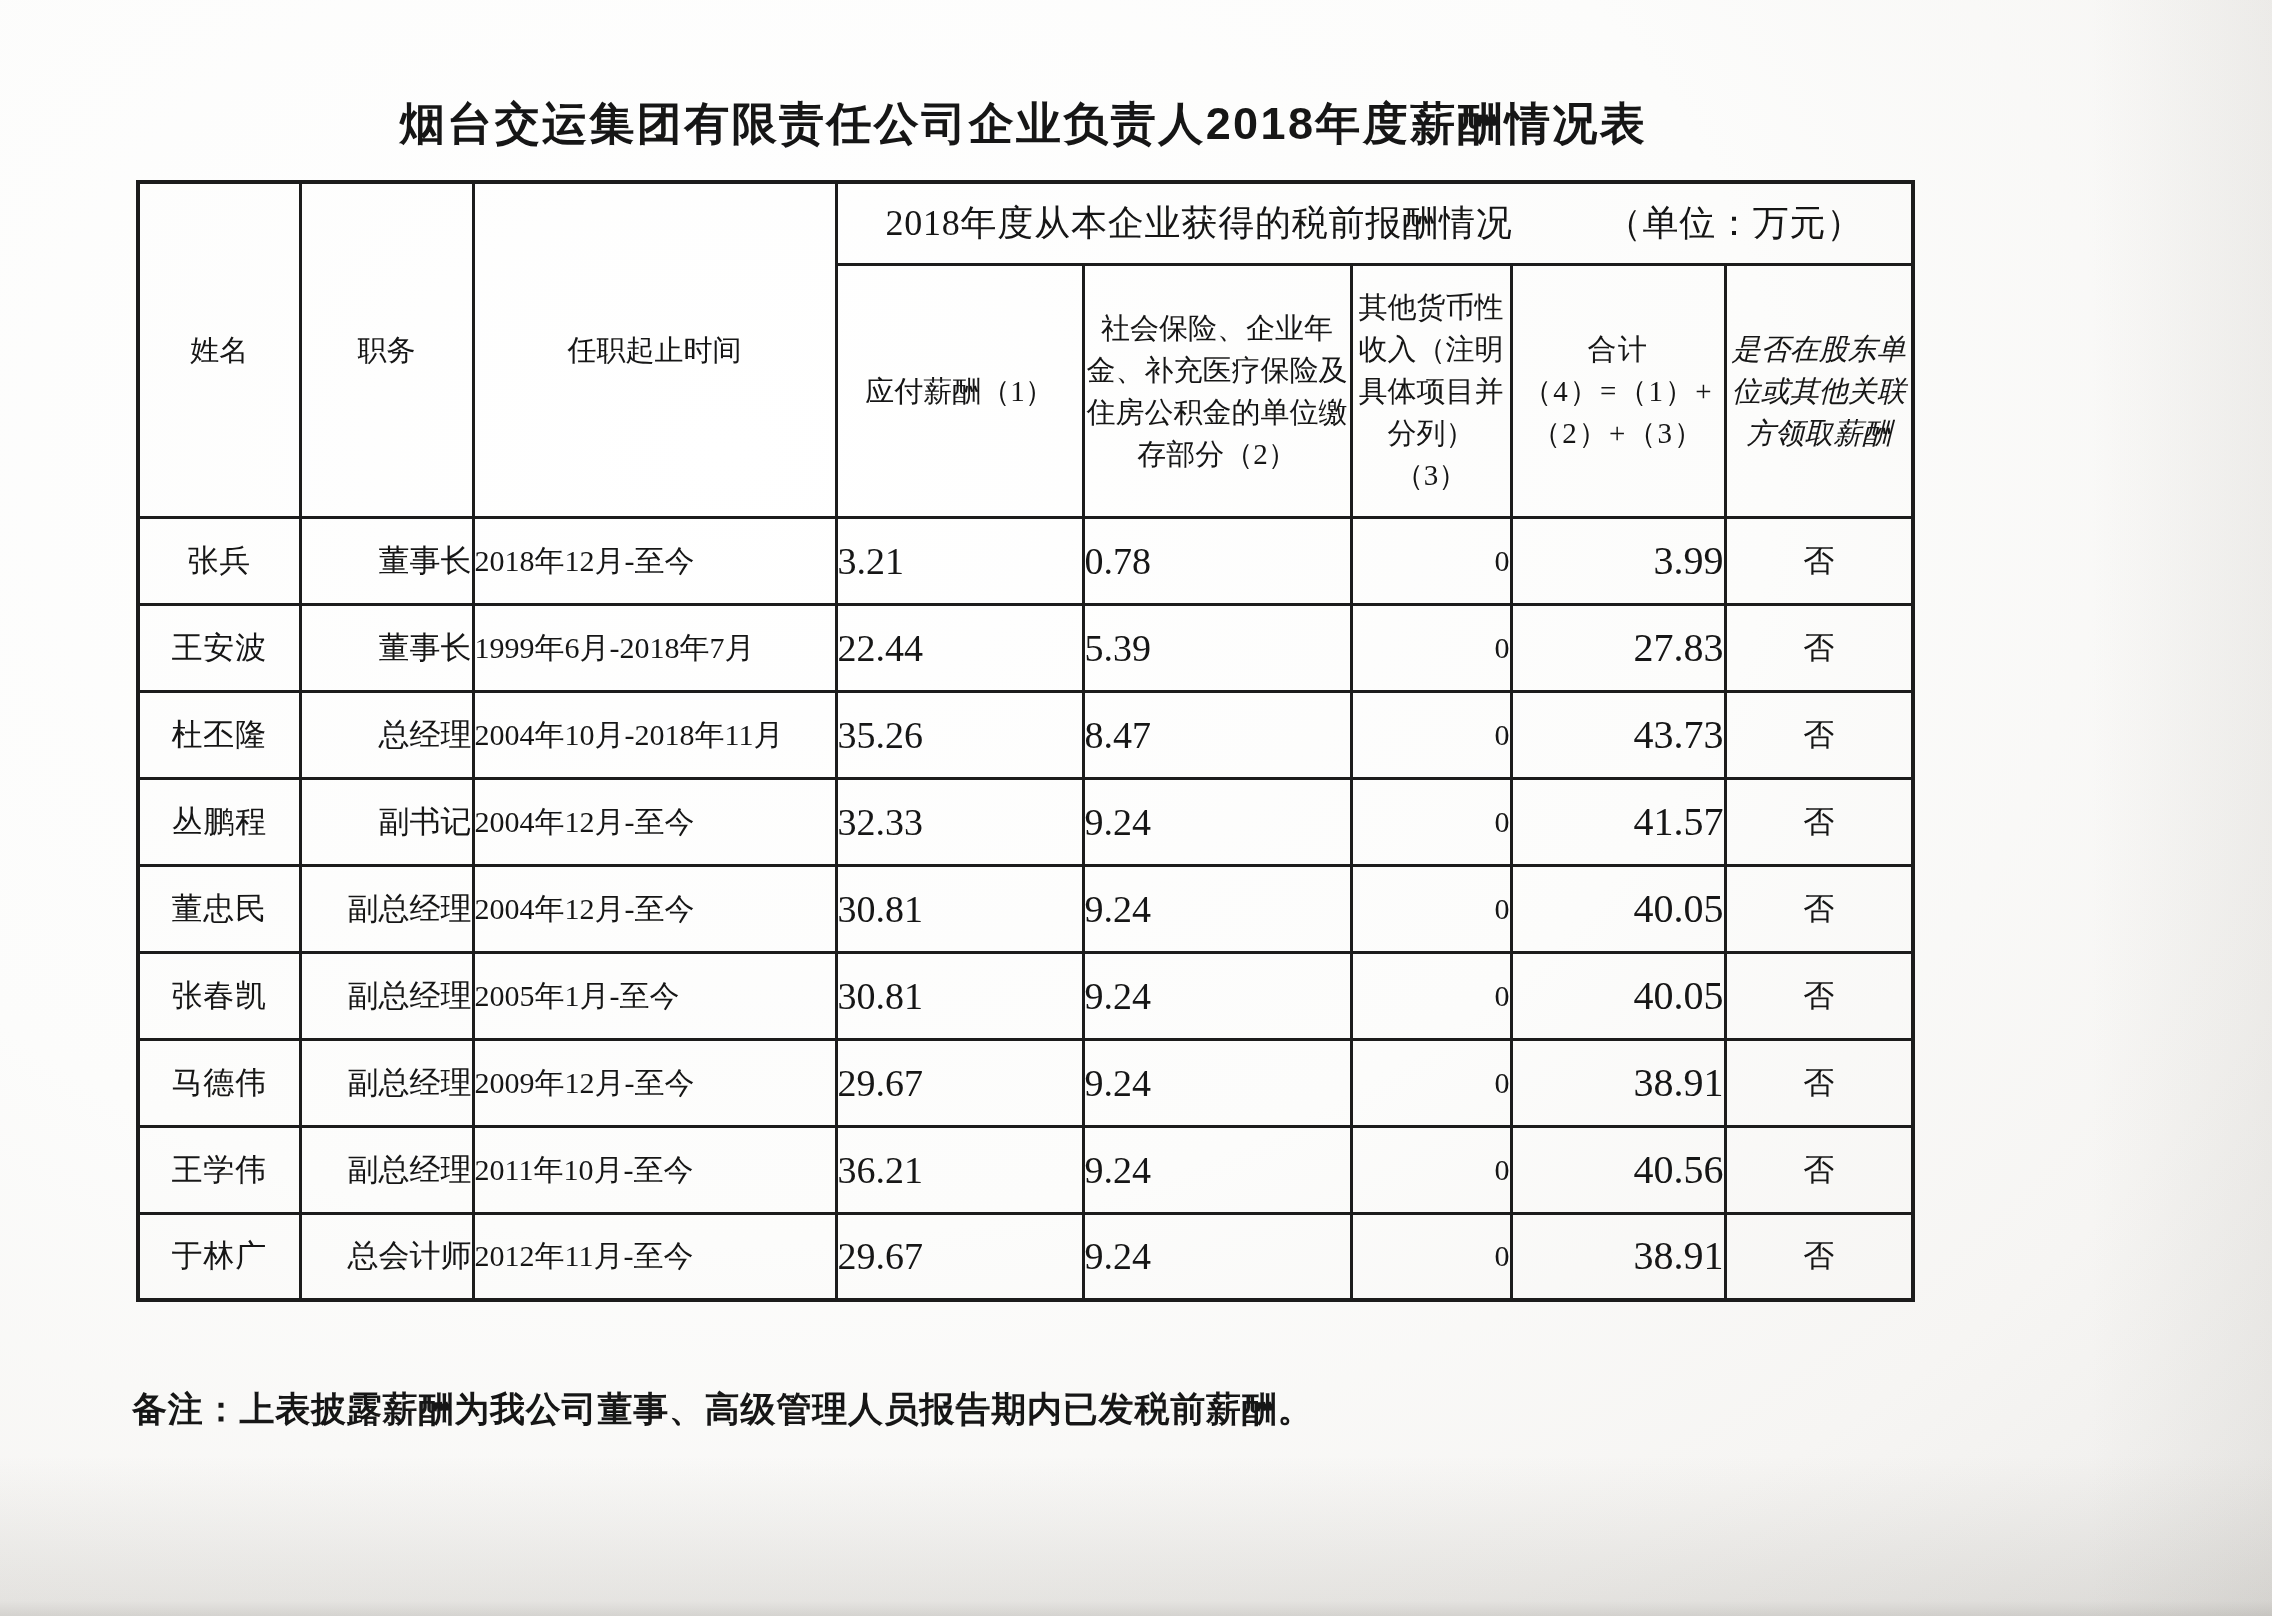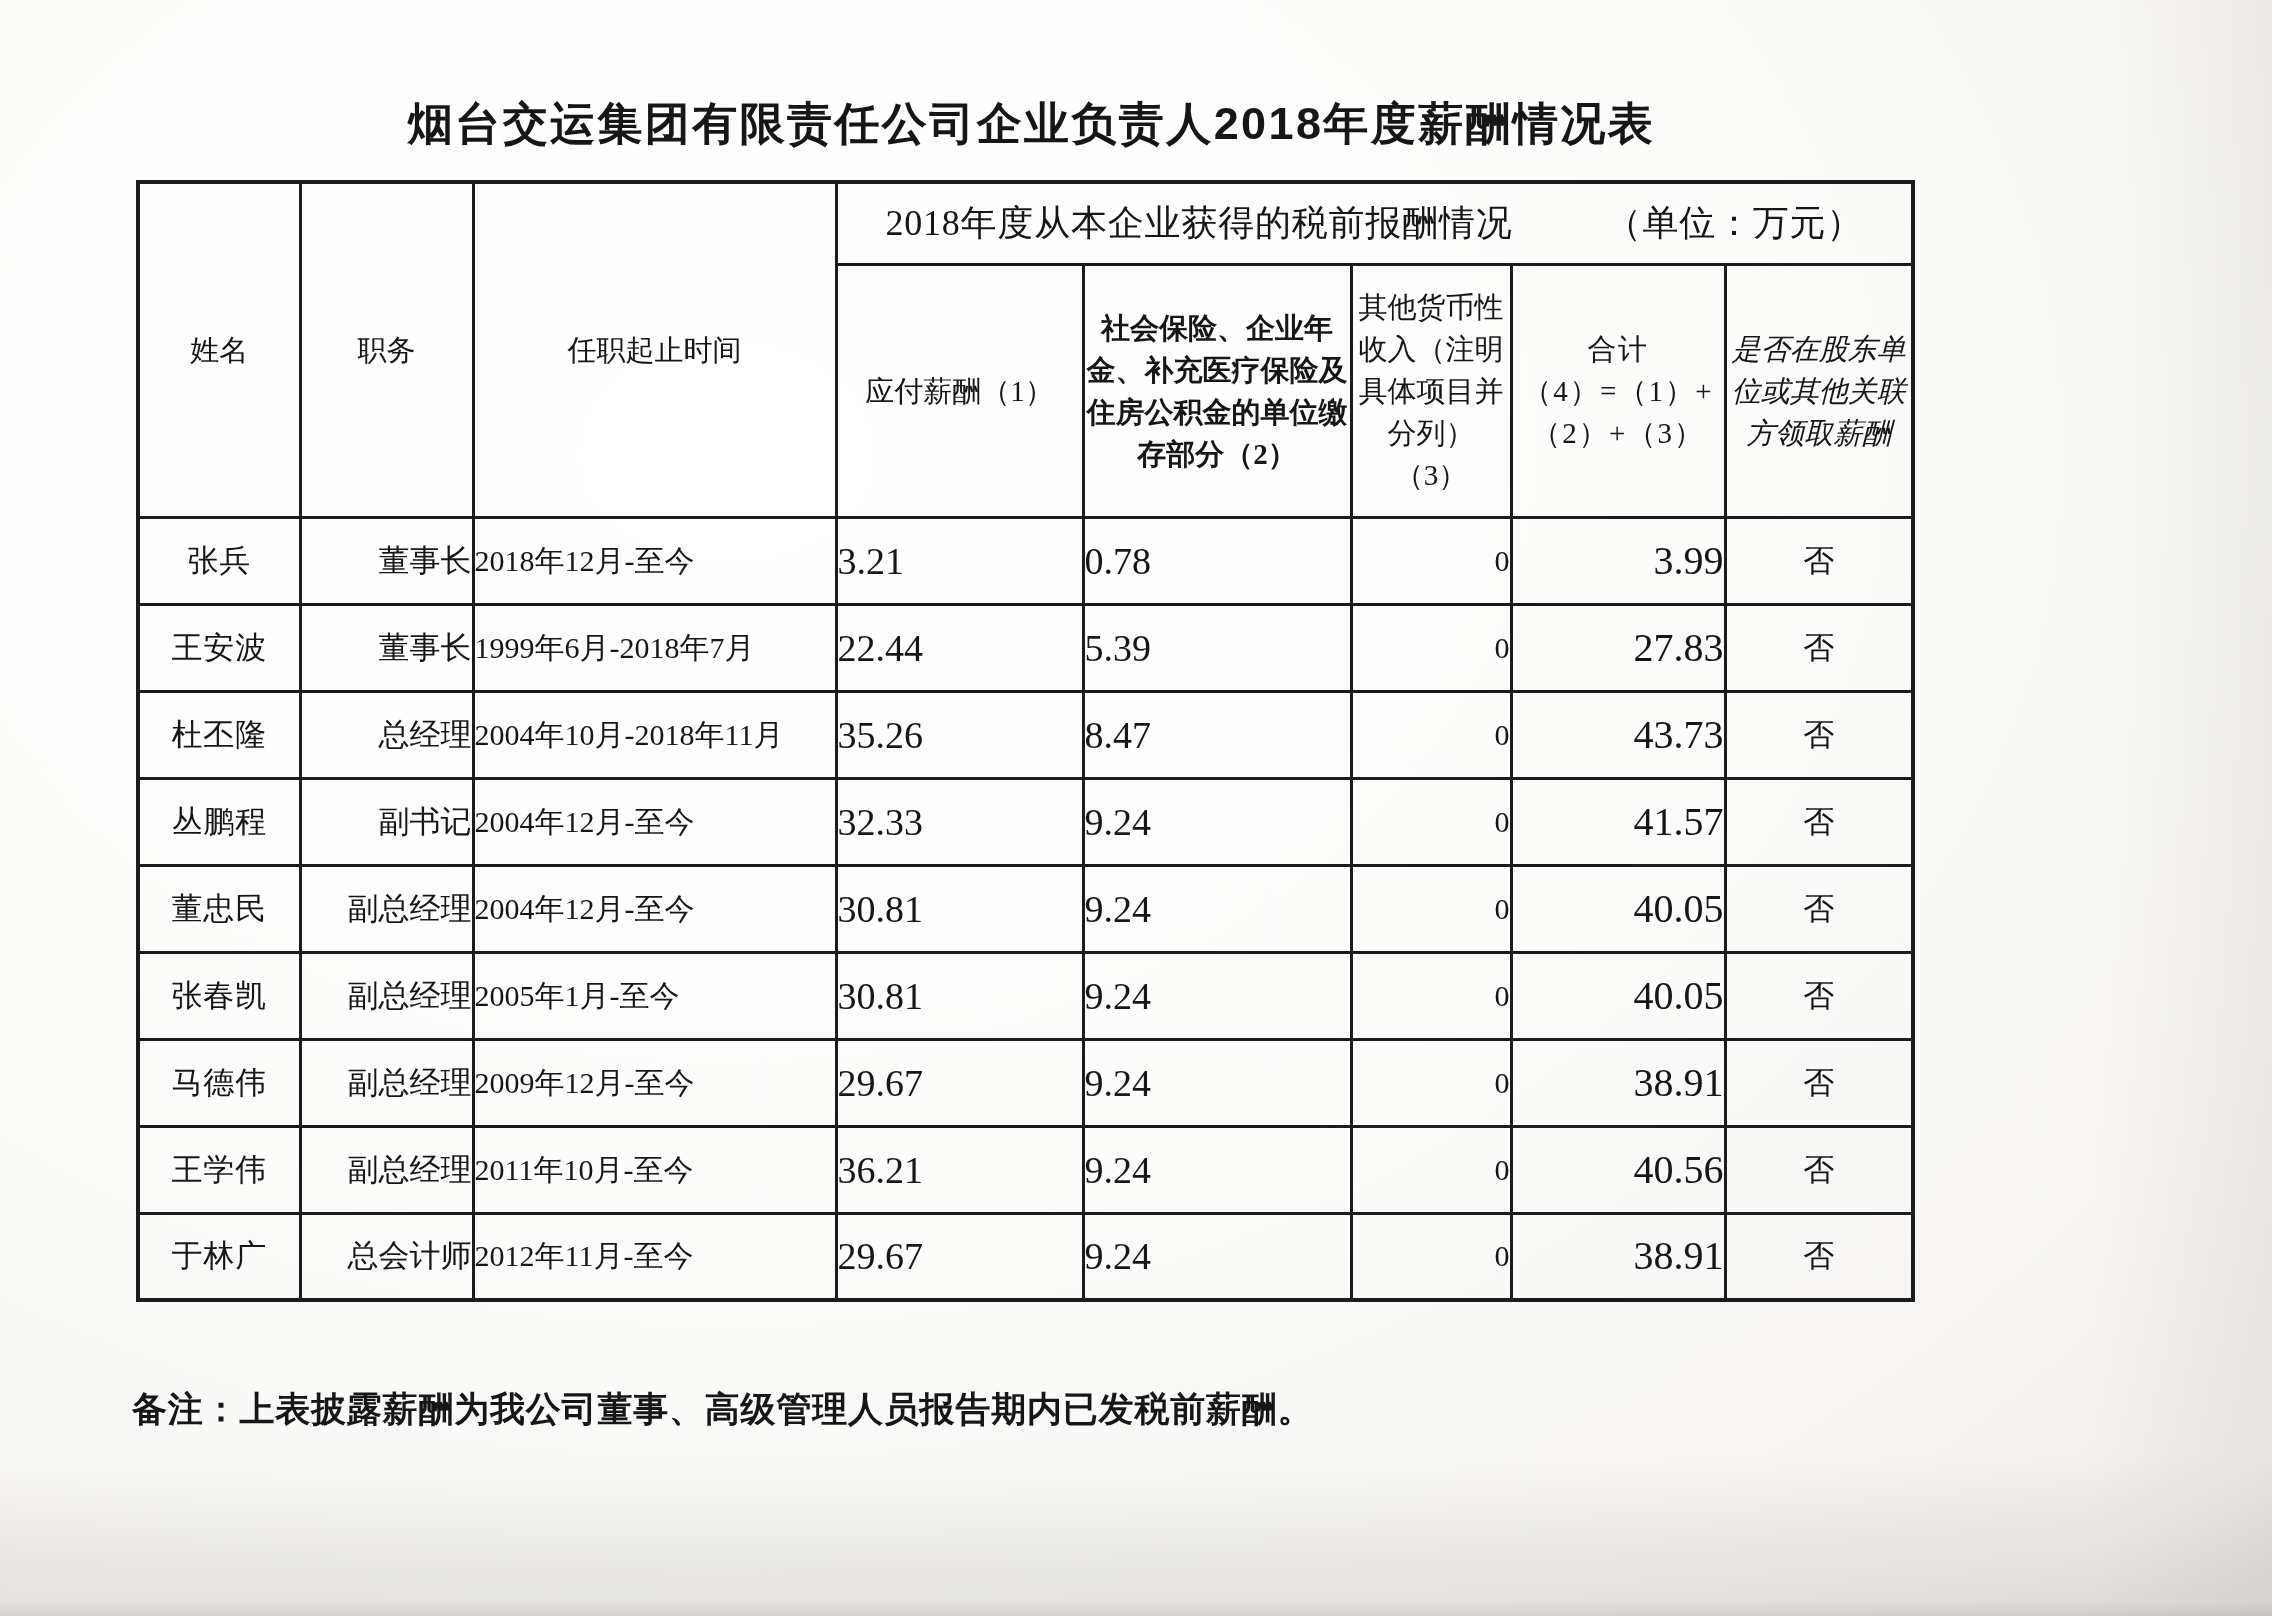--- a/index.html
+++ b/index.html
@@ -11,21 +11,21 @@
     overflow:hidden;
     color:#161616;
     background:
       linear-gradient(to bottom, rgba(0,0,0,0) 90%, rgba(146,142,134,0.18) 99%, rgba(120,116,108,0.28) 100%),
       linear-gradient(to right, rgba(0,0,0,0) 92%, rgba(160,156,148,0.12) 100%),
       radial-gradient(ellipse at 32% 28%, #ffffff 0%, #fcfcfb 48%, #f6f5f3 78%, #edecea 100%);
     font-family:"Liberation Serif","DejaVu Serif",serif;
   }
 
   .title {
-    position:absolute; left:144px; top:94px; width:1775px;
+    position:absolute; left:136px; top:94px; width:1775px;
     text-align:center;
     font-family:"Liberation Sans","DejaVu Sans",sans-serif;
     font-weight:bold;
     font-size:45px;
     letter-spacing:2.4px;
     white-space:nowrap;
   }
 
   table.salary {
     position:absolute; left:136px; top:180px;
@@ -48,21 +48,21 @@
 
   th {
     font-weight:normal;
     font-size:29px;
     line-height:42px;
     text-align:center;
   }
   .h-group { font-size:36px; letter-spacing:0.8px; }
   .h-group .gap { display:inline-block; width:93px; }
   .h-pay   { padding:0 7.8px; }
-  .h-ins   { padding:0 15.7px;font-weight:bold; }
+  .h-ins   { padding:0 15.7px; }
   .h-other { padding:0 11px; }
   .h-total { white-space:pre-line; letter-spacing:1.6px; }
   .h-rel   { padding:0 22px;font-style:italic; }
 
   td { font-size:31px; line-height:36px; }
   td.c-name   { text-align:center; letter-spacing:0.8px; }
   td.c-pos    { text-align:right; padding-left:10.2px; }
   td.c-tenure { text-align:left; padding-left:7px; font-size:30px; }
   td.c-num    { text-align:left; padding-right:24px; font-size:38px; }
   td.c-zero   { text-align:right; padding-right:27px; font-size:30px; }

